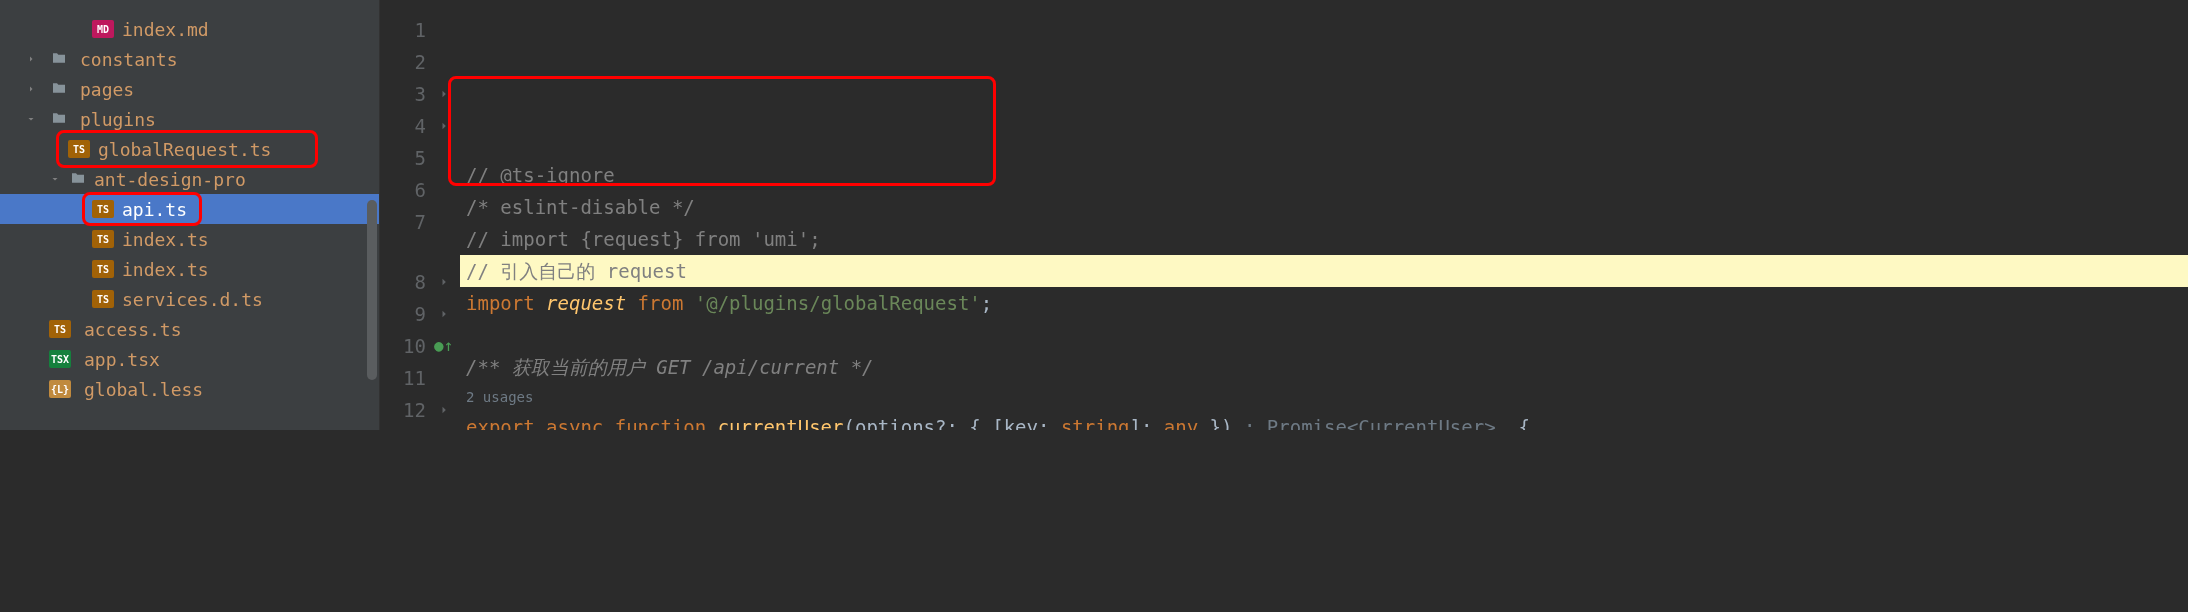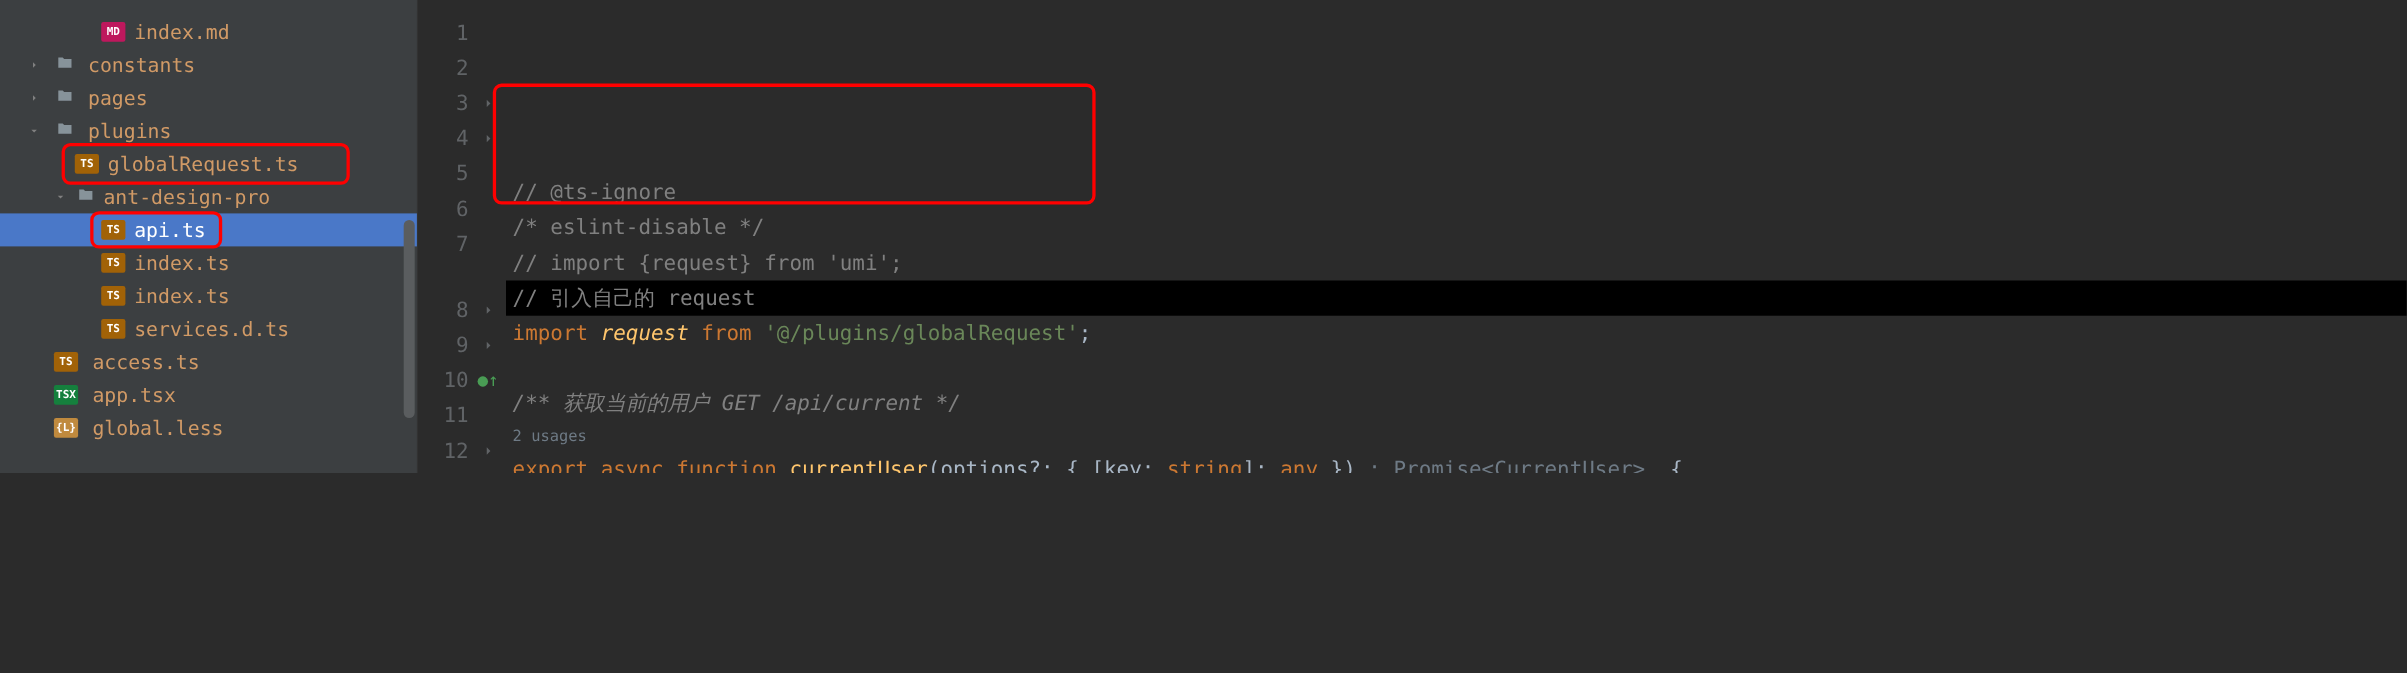--- a/index.html
+++ b/index.html
@@ -142,21 +142,21 @@
   padding-top: 14px;
   color: #606366;
 }
 .code-lines {
   flex: 1;
   padding-top: 31px;
   white-space: pre;
   position: relative;
 }
 .line { height: 32px; display: flex; align-items: center; padding-left: 6px; }
-.line.current { background: #000000; }
+.line.current { background: #fef9c3; }
 .usages {
   font-size: 14px;
   color: #6e7a85;
   height: 28px;
   display: flex;
   align-items: center;
   padding-left: 6px;
 }
 
 .c-comment { color: #808080; font-style: normal; }

